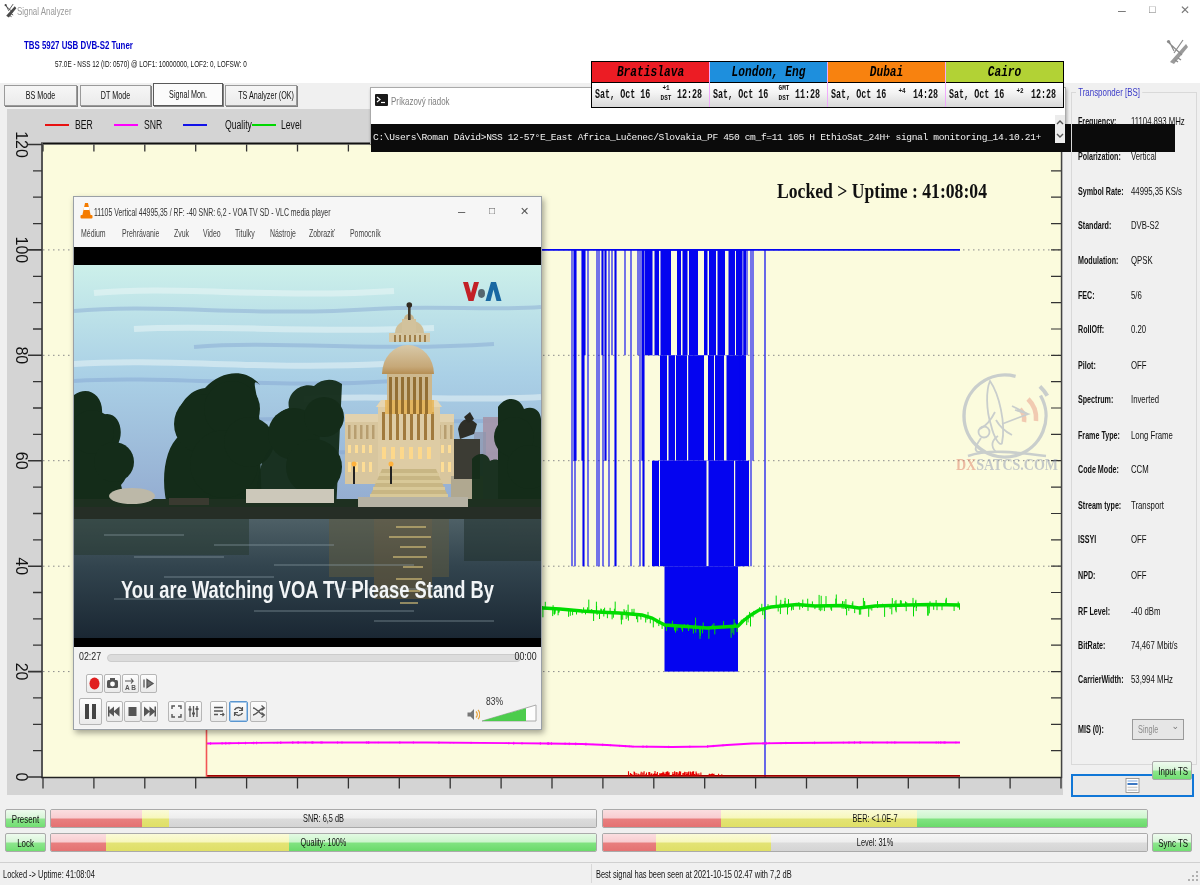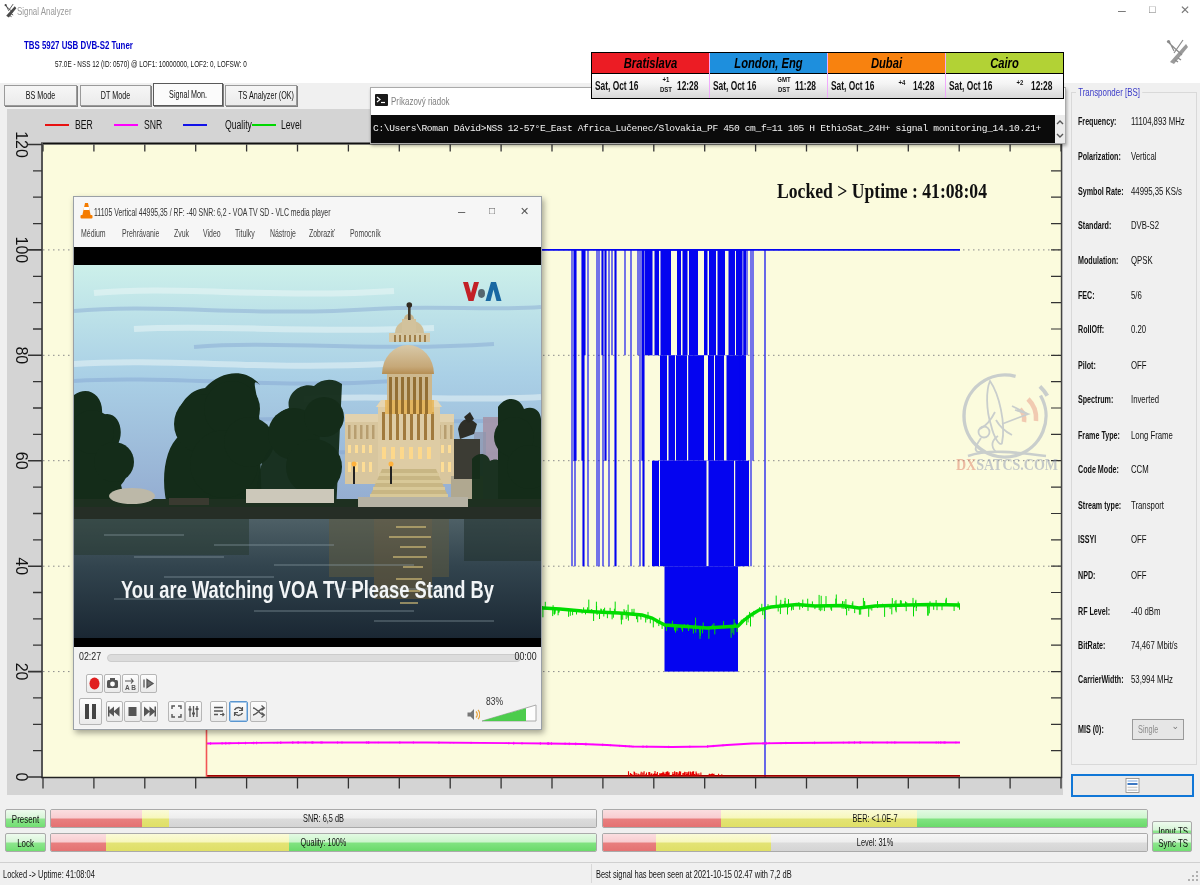--- a/index.html
+++ b/index.html
@@ -20,25 +20,25 @@
   
   #chart{left:7px;top:109px;width:1056px;height:686px;}
   .leg{top:118px;font-size:12px;color:#111;}
   .leg .cx{transform:scaleX(0.72);}
   .legline{top:124px;width:24px;height:1.6px;}
   #locktext{left:777px;top:179px;font-family:"Liberation Serif",serif;font-size:21px;font-weight:bold;color:#111;
             transform:scaleX(0.84);transform-origin:0 50%;white-space:nowrap;}
   
   #cmd{left:370px;top:87px;width:696px;height:57px;background:#fff;border:1px solid #aaa;box-shadow:1px 2px 3px rgba(0,0,0,.3);box-sizing:border-box;}
   #cmdtitle{left:20px;top:7px;font-size:11px;color:#808080;}
-  #cmdblack{position:absolute;left:0px;top:27px;width:684px;height:28px;background:#0b0b0b;}
+  #cmdblack{position:absolute;left:0px;top:36px;width:804px;height:28px;background:#0b0b0b;}
   #cmdtext{position:absolute;left:2px;top:8px;color:#f2f2f2;font-family:"Liberation Mono",monospace;font-size:9.6px;letter-spacing:-0.37px;white-space:nowrap;}
   #cmdscroll{position:absolute;left:684px;top:27px;width:10px;height:28px;background:#ececec;}
   
-  #clocks{left:591px;top:52px;width:471px;height:45px;border:1px solid #000;background:#f0abfc;display:flex;}
+  #clocks{left:591px;top:61px;width:471px;height:45px;border:1px solid #000;background:#f0abfc;display:flex;font-family:Liberation Mono, monospace;}
   .clk{width:117px;margin-right:1px;height:100%;}
   .clk:last-child{margin-right:0;width:117px;}
   .clkhead{height:20px;text-align:center;font-size:14px;font-weight:bold;font-style:italic;color:#000;line-height:20px;}
   .clkhead .cx{transform:scaleX(0.8);transform-origin:50% 50%;display:block;}
   .clkbody{height:24px;border-top:1px solid #000;background:linear-gradient(180deg,#ffffff 0%,#f4f4f4 40%,#d8d8d8 100%);position:relative;}
   .clkdate{position:absolute;left:3px;top:5px;font-size:12.5px;font-weight:bold;color:#111;transform:scaleX(0.67);transform-origin:0 50%;white-space:nowrap;}
   .clktz{position:absolute;left:62px;top:1px;font-size:7.5px;font-weight:bold;color:#111;line-height:9.5px;text-align:center;width:24px;transform:scaleX(0.8);}
   .clktime{position:absolute;left:85px;top:5px;font-size:12.5px;font-weight:bold;color:#111;transform:scaleX(0.67);transform-origin:0 50%;}
   
   #panel{left:1071px;top:92px;width:124px;height:671px;border:1px solid #d9d9d9;}
@@ -588,21 +588,21 @@
     <rect x="2.5" y="11.4" width="10" height="1.6" fill="#cfcfcf"></rect>
   </svg>
 </div>
 
 <div class="gbtn abs" style="left:5px;top:809px;width:41px;">
     <span class="cx">Present</span>
   </div>
 <div class="gbtn abs" style="left:5px;top:833px;width:41px;">
     <span class="cx">Lock</span>
   </div>
-<div class="gbtn abs" style="left:1152px;top:821px;width:40px;">
+<div class="gbtn abs" style="left:1152px;top:761px;width:40px;">
     <span class="cx">Input TS</span>
   </div>
 <div class="gbtn abs" style="left:1152px;top:833px;width:40px;">
     <span class="cx">Sync TS</span>
   </div>
 <div class="pbar abs" style="left:50px;top:809px;width:547px;">
     <div class="seg segred" style="left:0px;width:91px;"></div>
     <div class="seg segyel" style="left:91px;width:27px;"></div>
     <div class="seg seggray" style="left:118px;width:429px;"></div>
     <div class="bartext">SNR: 6,5 dB</div>

